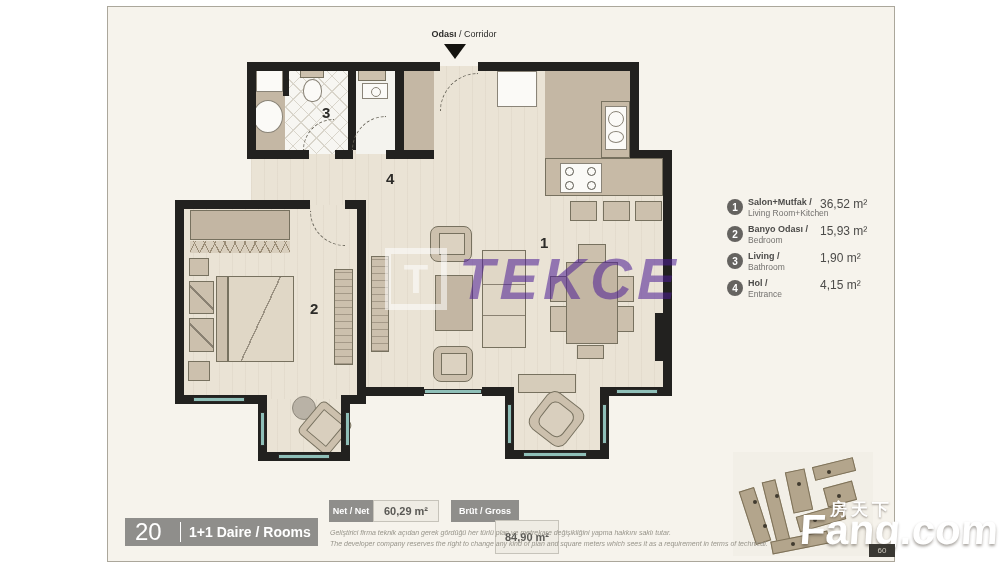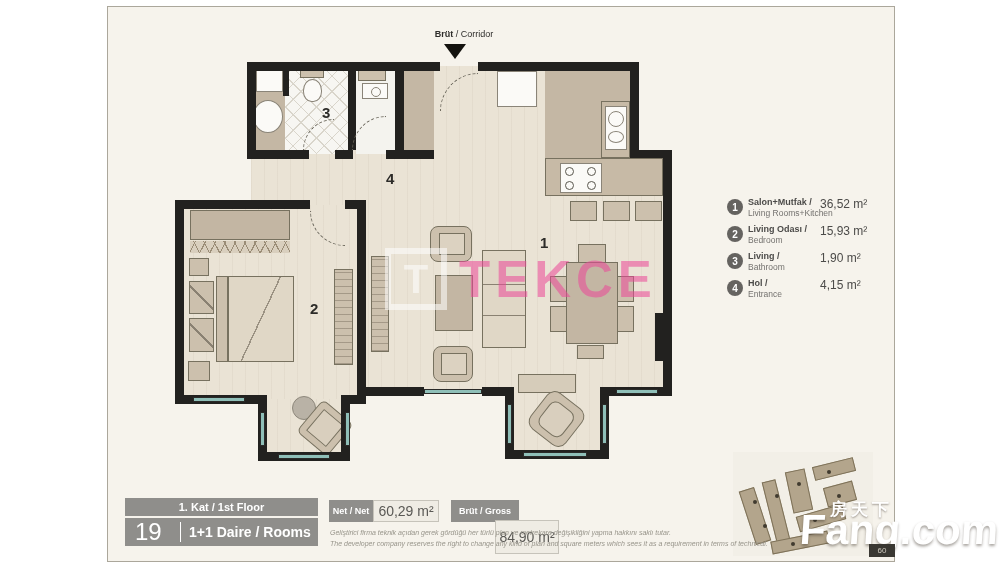--- a/index.html
+++ b/index.html
@@ -37,26 +37,26 @@
   .lgarea{position:absolute;left:93px;top:0;font-size:12px;color:#4c4b49;white-space:nowrap;}
   .lgsub{position:absolute;left:21px;top:11px;font-size:8.5px;color:#74726f;white-space:nowrap;}
   
   .graybar{position:absolute;background:#8f8e8b;color:#ffffff;}
   #bar-floor{left:125px;top:498px;width:193px;height:18px;font-size:11px;font-weight:bold;display:flex;align-items:center;justify-content:center;}
   #bar-unit{left:125px;top:518px;width:193px;height:28px;display:flex;align-items:center;}
   #unit-no{font-size:24px;font-weight:300;margin-left:10px;width:45px;}
   #unit-div{width:1px;height:20px;background:#ffffff;margin-right:8px;}
   #unit-type{font-size:14px;font-weight:bold;}
   .mlabel{position:absolute;background:#8f8e8b;color:#fff;font-size:9px;font-weight:bold;display:flex;align-items:center;justify-content:center;}
-  .mvalue{position:absolute;background:#efece4;border:1px solid #c6c3ba;color:#5a5955;font-size:14px;display:flex;align-items:center;justify-content:center;box-sizing:border-box;}
+  .mvalue{position:absolute;background:#efece4;border:1px solid #c6c3ba;color:#5a5955;font-size:11px;display:flex;align-items:center;justify-content:center;box-sizing:border-box;font-weight:bold;}
   .disc{position:absolute;left:330px;font-size:7px;font-style:italic;color:#97948a;white-space:nowrap;}
   
   #tekce{position:absolute;left:385px;top:248px;display:flex;align-items:center;gap:12px;opacity:0.55;}
   #tekce-box{width:50px;height:50px;border:6px solid #ffffff;color:#ffffff;font-size:40px;font-weight:bold;display:flex;align-items:center;justify-content:center;}
-  #tekce-text{color:#ec4899;font-size:51px;font-weight:bold;letter-spacing:5px;line-height:1;}
+  #tekce-text{color:#4c1d95;font-size:58px;font-weight:bold;letter-spacing:5px;line-height:1;font-style:italic;}
   #fang-cn{position:absolute;left:830px;top:498px;font-size:17px;font-weight:bold;color:#ffffff;letter-spacing:4px;text-shadow:0 1px 2px rgba(60,50,40,.5);}
   #fang-name{position:absolute;left:800px;top:506px;font-size:42px;font-weight:bold;color:#ffffff;text-shadow:0 2px 3px rgba(60,50,40,.45);transform:skewX(-4deg);white-space:nowrap;}
   #fang-badge{position:absolute;left:869px;top:544px;width:26px;height:13px;background:#3a3833;color:#cfcabf;font-size:8px;display:flex;align-items:center;justify-content:center;}
   
   #siteplan{position:absolute;left:733px;top:452px;width:140px;height:104px;background:#f2efe7;}
   .sp{position:absolute;background:#b3a58c;border:1px solid #7d7158;box-sizing:border-box;}
   .spdot{position:absolute;width:4px;height:4px;border-radius:50%;background:#413b30;}
 </style>
 </head>
 <body>
@@ -179,40 +179,40 @@
   <div class="arc arc-bl" style="left:310px;top:211px;width:35px;height:35px;"></div>
   <div class="arc arc-tl" style="left:303px;top:119px;width:31px;height:31px;"></div>
   <div class="arc arc-tl" style="left:352px;top:116px;width:34px;height:34px;"></div>
 
   <div class="rlabel" style="left:540px;top:234px;">1</div>
   <div class="rlabel" style="left:310px;top:300px;">2</div>
   <div class="rlabel" style="left:322px;top:104px;">3</div>
   <div class="rlabel" style="left:386px;top:170px;">4</div>
 
   <div id="entrance-label">
-    <b>Brüt</b><span> / </span><span>Corridor</span>
+    <b>Odası</b><span> / </span><span>Corridor</span>
   </div>
   <div id="entrance-arrow"></div>
 
   <div id="tekce">
     <div id="tekce-box">
         <span>T</span>
       </div>
     <div id="tekce-text">TEKCE</div>
   </div>
 
   <div class="lgrow" style="top:197px;">
     <div class="lgnum">1</div>
     <div class="lgtitle">Salon+Mutfak /</div>
     <div class="lgarea">36,52 m²</div>
-    <div class="lgsub">Living Rooms+Kitchen</div>
+    <div class="lgsub">Living Room+Kitchen</div>
   </div>
   <div class="lgrow" style="top:224px;">
     <div class="lgnum">2</div>
-    <div class="lgtitle">Living Odası /</div>
+    <div class="lgtitle">Banyo Odası /</div>
     <div class="lgarea">15,93 m²</div>
     <div class="lgsub">Bedroom</div>
   </div>
   <div class="lgrow" style="top:251px;">
     <div class="lgnum">3</div>
     <div class="lgtitle">Living /</div>
     <div class="lgarea">1,90 m²</div>
     <div class="lgsub">Bathroom</div>
   </div>
   <div class="lgrow" style="top:278px;">
@@ -233,25 +233,22 @@
     <div class="spdot" style="left:20px;top:48px;"></div>
     <div class="spdot" style="left:42px;top:42px;"></div>
     <div class="spdot" style="left:64px;top:30px;"></div>
     <div class="spdot" style="left:94px;top:18px;"></div>
     <div class="spdot" style="left:80px;top:66px;"></div>
     <div class="spdot" style="left:104px;top:42px;"></div>
     <div class="spdot" style="left:58px;top:90px;"></div>
     <div class="spdot" style="left:30px;top:72px;"></div>
   </div>
 
-  <div id="bar-floor" class="graybar">
-      <span>1. Kat / 1st Floor</span>
-    </div>
   <div id="bar-unit" class="graybar">
-    <span id="unit-no">19</span>
+    <span id="unit-no">20</span>
     <span id="unit-div"></span>
     <span id="unit-type">1+1 Daire / Rooms</span>
   </div>
 
   <div class="mlabel" style="left:329px;top:500px;width:44px;height:22px;">Net / Net</div>
   <div class="mvalue" style="left:373px;top:500px;width:66px;height:22px;">60,29 m²</div>
   <div class="mlabel" style="left:451px;top:500px;width:68px;height:22px;">Brüt / Gross</div>
   <div class="mvalue" style="left:495px;top:500px;width:64px;height:34px;margin-top:20px;">84,90 m²</div>
 
   <div class="disc" style="top:529px;">Geliştirici firma teknik açıdan gerek gördüğü her türlü plan ve metrekare değişikliğini yapma hakkını saklı tutar.</div>

